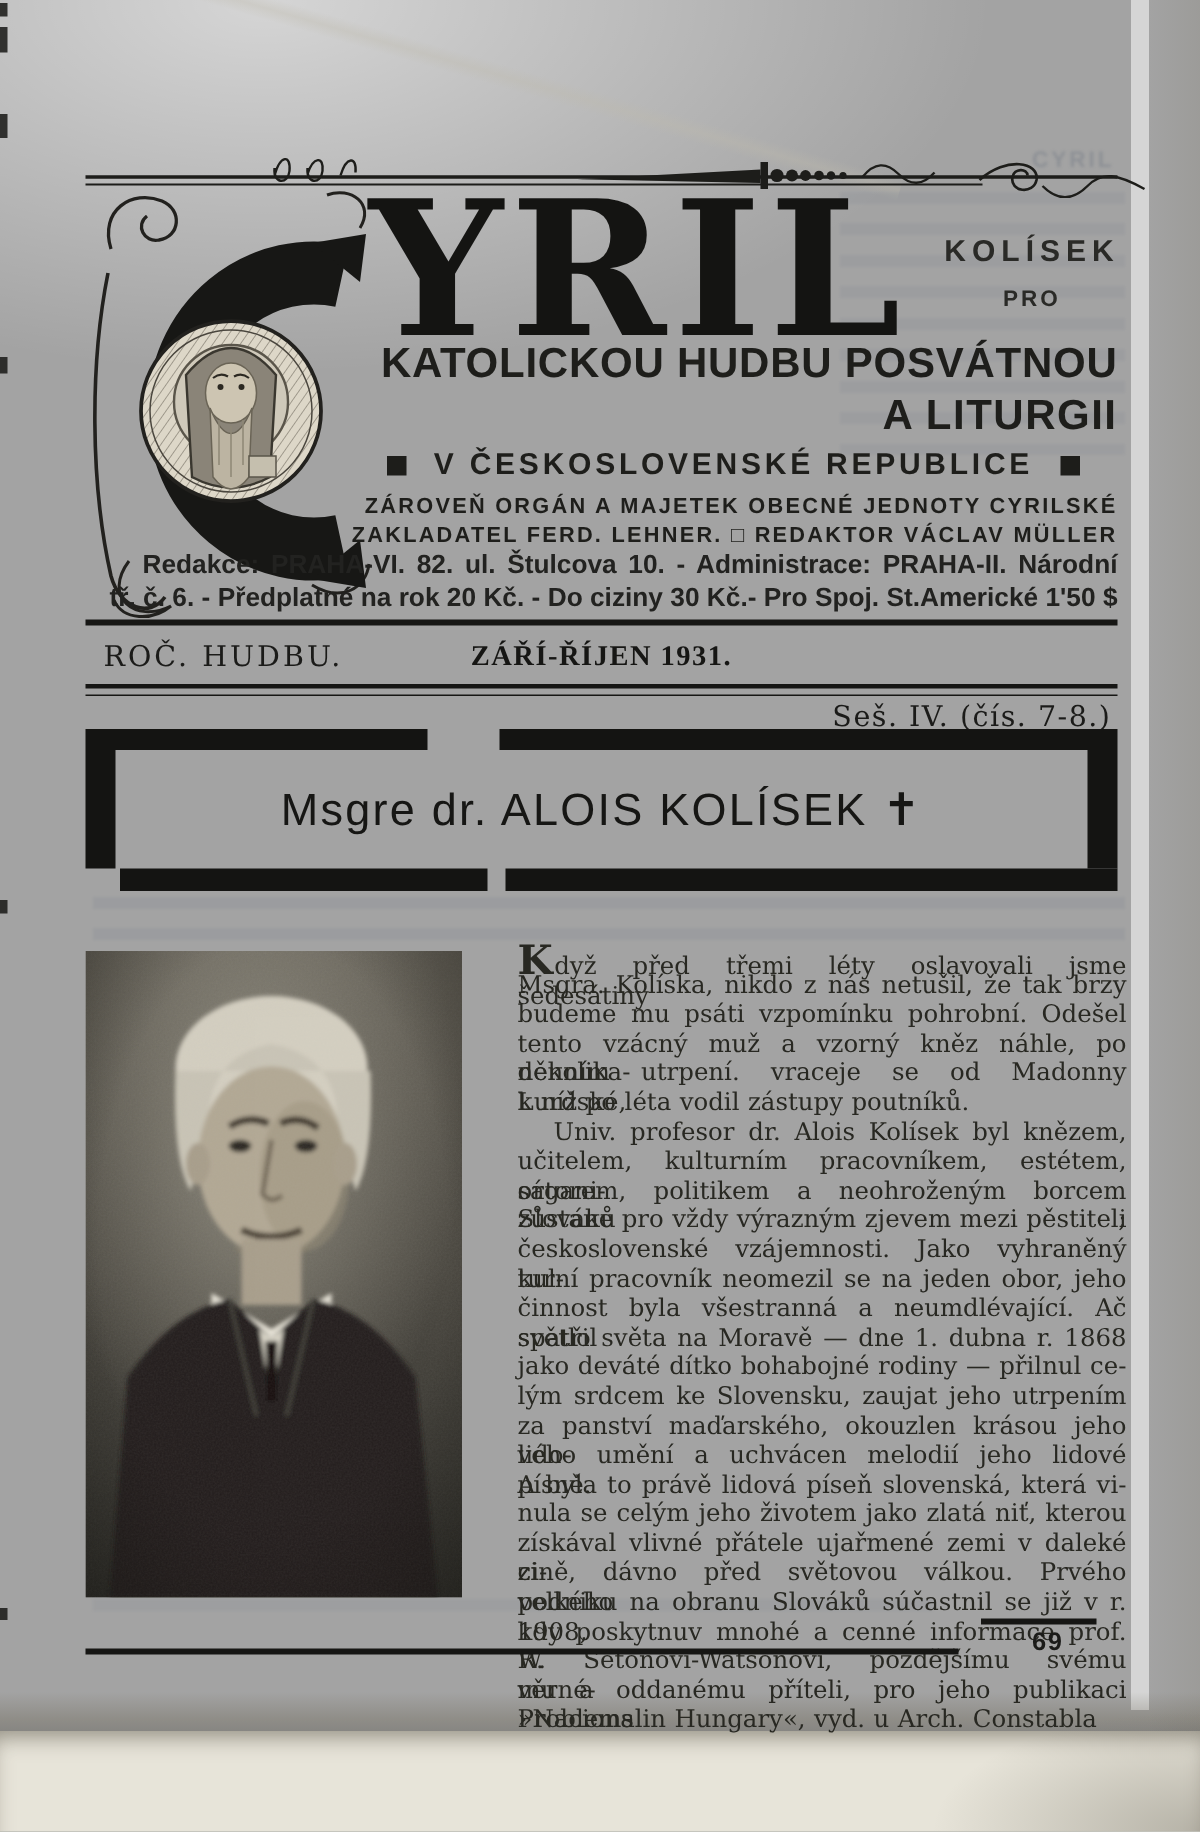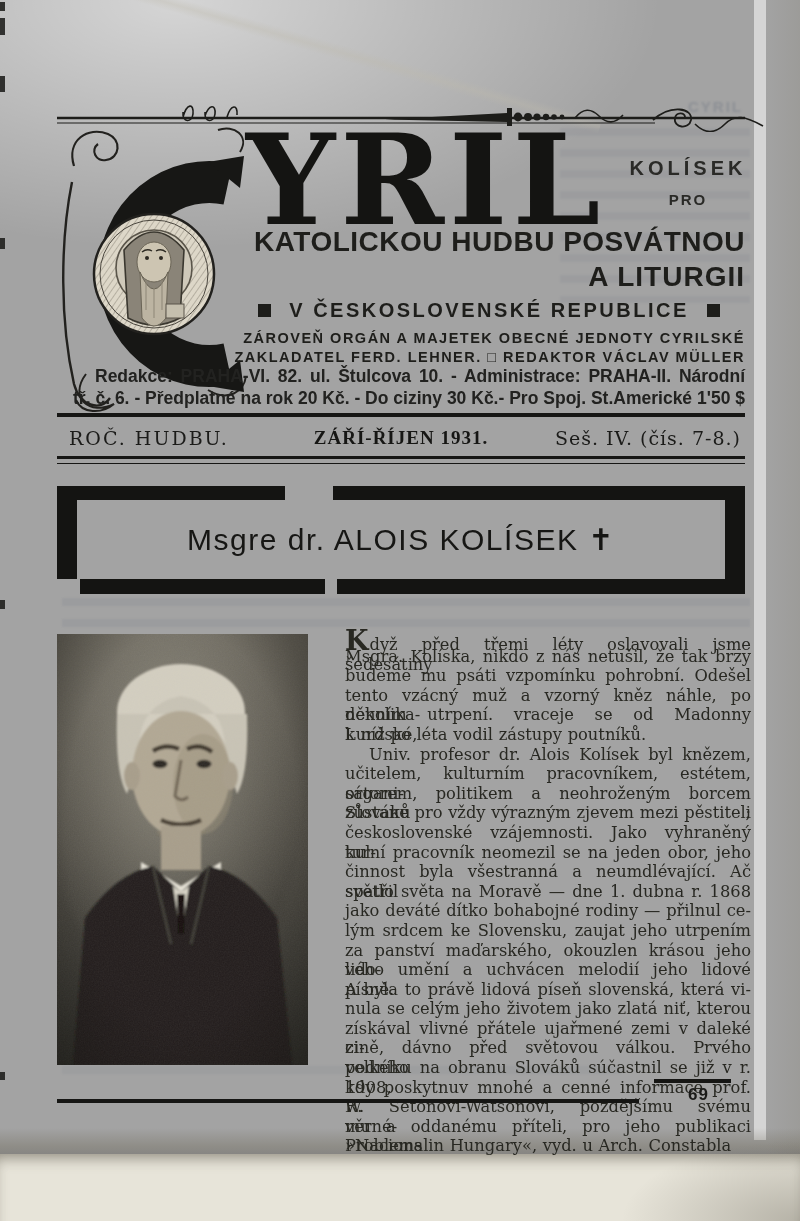--- a/index.html
+++ b/index.html
@@ -47,21 +47,21 @@
         text-align:justify;text-align-last:justify;}
   .addr1{left:95px;top:366px;width:650px;}
   .addr2{left:73px;top:388px;width:672px;}
 
   
   .rule{background:#161614;}
   .dateline{left:57px;top:423px;width:688px;height:30px;line-height:30px;}
   .vol{position:absolute;left:12px;font-size:19px;letter-spacing:2px;color:#1b1b19;}
   .issuedate{position:absolute;left:0;width:100%;text-align:center;
         font-family:Liberation Serif, serif;font-weight:bold;font-size:19px;letter-spacing:1px;color:#161614;}
-  .issuenum{position:absolute;right:4px;font-size:19px;letter-spacing:1px;color:#1b1b19;}
+  .issuenum{position:absolute;right:4px;font-size:19px;letter-spacing:1px;color:#1b1b19;margin-top:40px;}
 
   
   .frame{left:57px;top:486px;width:688px;height:108px;}
   .bar{position:absolute;background:#141412;}
   .frame-title{position:absolute;left:20px;right:20px;top:14px;height:79px;
         display:flex;align-items:center;justify-content:center;
         font-family:"Liberation Sans",sans-serif;font-weight:normal;font-size:30px;
         letter-spacing:1.5px;color:#161614;}
 
   

